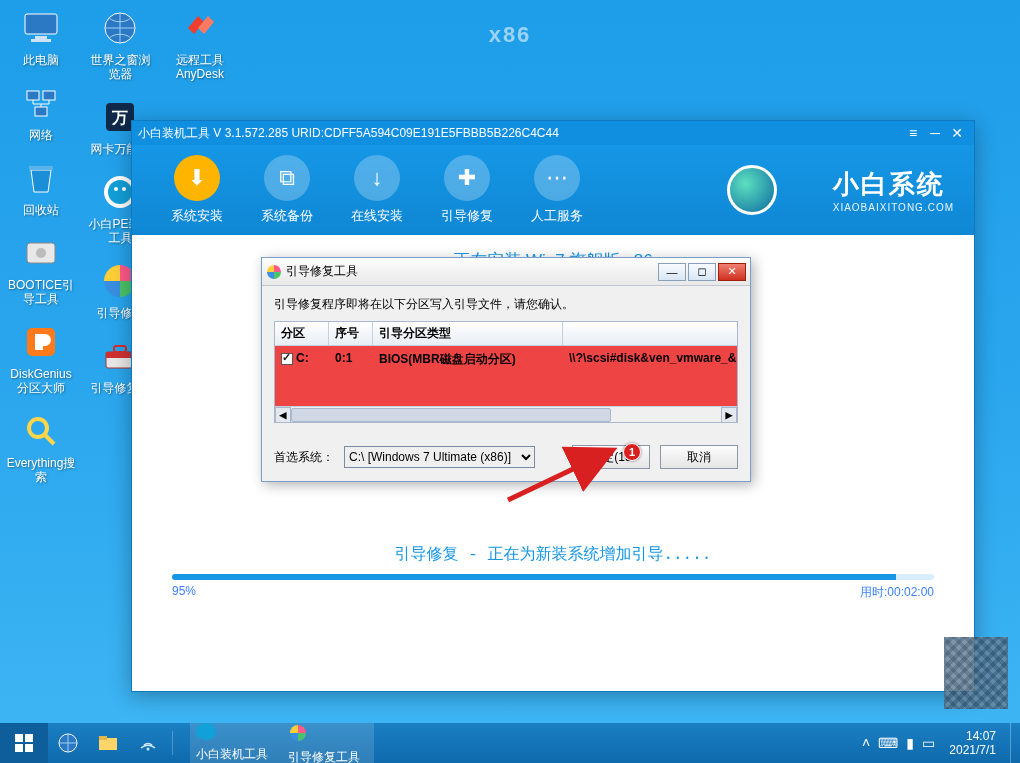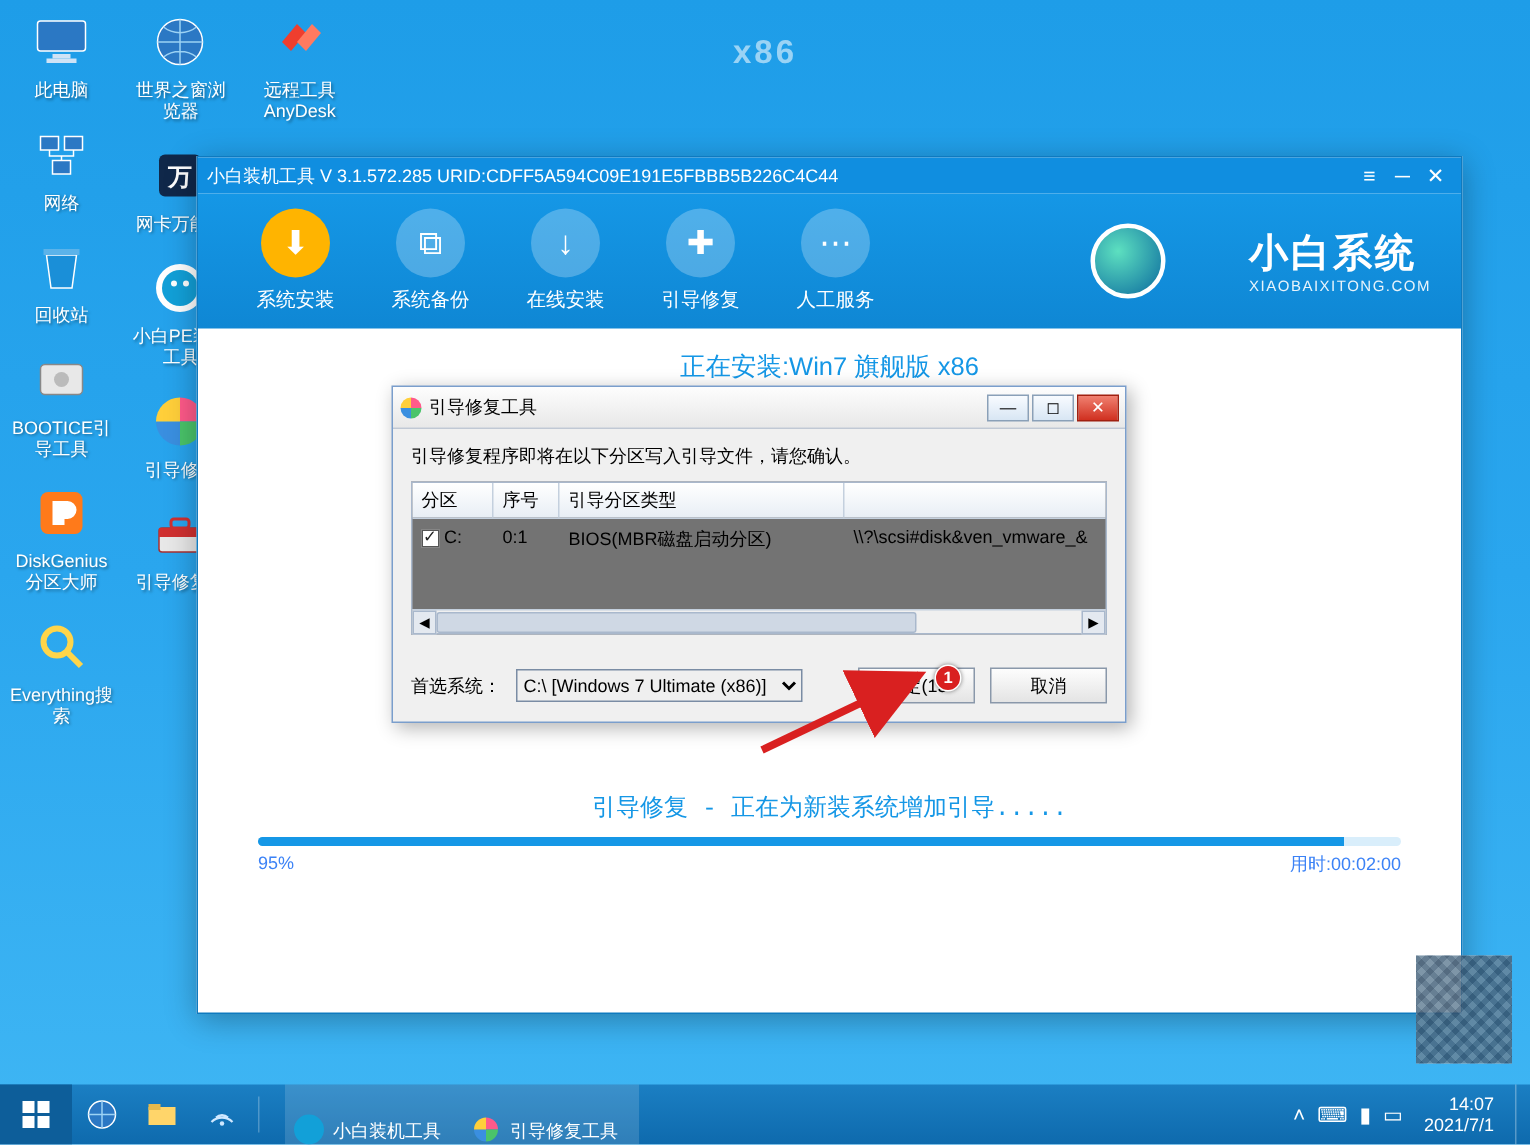--- a/index.html
+++ b/index.html
@@ -11,21 +11,21 @@
 
   
   .desktop { position: absolute; top: 6px; left: 6px; }
   .dcol { display: inline-block; vertical-align: top; width: 75px; }
   .dicon { width: 70px; text-align: center; color: #fff; font-size: 12px; margin-bottom: 14px; cursor: pointer; }
   .dicon .ico { width: 44px; height: 44px; margin: 0 auto 3px; border-radius: 4px; display: flex; align-items: center; justify-content: center; font-size: 24px; }
   .dicon .ico svg { width: 40px; height: 40px; }
   .dicon span { display: block; line-height: 14px; text-shadow: 1px 1px 2px rgba(0,0,0,0.4); }
 
   
-  .app { position: absolute; left: 131px; top: 104px; width: 844px; height: 572px; background: #fff; border: 1px solid #0f7abf; box-shadow: 0 4px 20px rgba(0,0,0,0.3); }
+  .app { position: absolute; left: 131px; top: 120px; width: 844px; height: 572px; background: #fff; border: 1px solid #0f7abf; box-shadow: 0 4px 20px rgba(0,0,0,0.3); }
   .app-titlebar { height: 24px; background: #108ee0; color: #fff; font-size: 12px; display: flex; align-items: center; padding: 0 6px; }
   .app-titlebar .t { flex: 1; white-space: nowrap; overflow: hidden; }
   .app-titlebar .wbtn { width: 22px; height: 18px; display: flex; align-items: center; justify-content: center; cursor: pointer; color: #fff; font-size: 14px; }
   .app-toolbar { height: 90px; background: linear-gradient(#1597e6,#0f87d4); display: flex; align-items: center; padding: 0 20px; }
   .tbitem { width: 90px; text-align: center; color: #fff; font-size: 13px; cursor: pointer; }
   .tbitem .circ { width: 46px; height: 46px; border-radius: 50%; background: rgba(255,255,255,0.25); margin: 0 auto 6px; display: flex; align-items: center; justify-content: center; font-size: 22px; }
   .tbitem.active .circ { background: #ffb400; }
   .brand { margin-left: auto; display: flex; align-items: center; color: #fff; gap: 46px; }
   .brand .logo { width: 50px; height: 50px; border-radius: 50%; background: radial-gradient(circle at 35% 35%, #5de0c0, #0b6a9e); border: 3px solid #fff; margin-right: 10px; position: relative; }
   .brand .txt1 { font-size: 26px; font-weight: bold; letter-spacing: 2px; }
@@ -43,21 +43,21 @@
   
   .dialog { position: absolute; left: 261px; top: 257px; width: 490px; background: #f0f0f0; border: 1px solid #7a9ecc; box-shadow: 3px 3px 12px rgba(0,0,0,0.3); }
   .dlg-title { height: 28px; background: linear-gradient(#fdfdfd,#e8e8e8); border-bottom: 1px solid #c0c8d4; display: flex; align-items: center; padding: 0 4px; font-size: 12px; }
   .dlg-title .icn { width: 16px; height: 16px; margin-right: 4px; display:flex; align-items:center; justify-content:center; }
   .dlg-title .t { flex: 1; }
   .dlg-title .wctrl { display: flex; gap: 2px; }
   .dlg-title .wctrl div { width: 28px; height: 18px; border: 1px solid #8aa0b8; background: linear-gradient(#f8fbff,#d8e6f4); font-size: 11px; display: flex; align-items: center; justify-content: center; cursor: pointer; }
   .dlg-title .wctrl .close { background: linear-gradient(#f08070,#d03020); color: #fff; border-color: #a02010; }
   .dlg-body { padding: 10px 12px; }
   .dlg-msg { font-size: 12px; margin-bottom: 8px; }
-  .grid { border: 1px solid #a9b8cc; background: #737373; font-size: 12px; }
+  .grid { border: 1px solid #a9b8cc; background: #ef4444; font-size: 12px; font-weight: bold; }
   .grid-head { display: flex; background: linear-gradient(#ffffff,#e8eef5); border-bottom: 1px solid #c4d0de; }
   .grid-head div { padding: 3px 6px; border-right: 1px solid #c4d0de; }
   .grid-row { display: flex; padding: 3px 0; }
   .grid-row div { padding: 2px 6px; white-space: nowrap; overflow: hidden; }
   .c1 { width: 54px; } .c2 { width: 44px; } .c3 { width: 190px; } .c4 { flex: 1; }
   .grid-body { height: 60px; overflow: hidden; }
   .grid-scroll { height: 16px; background: #f0f0f0; border-top: 1px solid #c4d0de; position: relative; }
   .grid-scroll .thumb { position: absolute; left: 0; top: 1px; height: 14px; width: 320px; background: #cfd8e4; border: 1px solid #a9b8cc; border-radius: 2px; }
   .grid-scroll .arrow { position: absolute; top: 0; width: 16px; height: 16px; background: #e4e9f0; border: 1px solid #a9b8cc; display: flex; align-items: center; justify-content: center; font-size: 9px; }
   .grid-scroll .ar-l { left: 0; } .grid-scroll .ar-r { right: 0; }
@@ -73,21 +73,21 @@
 
   
   .pixelblock { position: absolute; right: 12px; bottom: 54px; width: 64px; height: 72px;
      background: repeating-linear-gradient(45deg,#6f8aa0 0 4px,#97adbd 4px 8px), repeating-linear-gradient(-45deg,#7e98ab 0 4px,#b0c2ce 4px 8px);
      background-blend-mode: multiply; opacity: 0.85; }
 
   
   .taskbar { position: absolute; left: 0; right: 0; bottom: 0; height: 40px; background: linear-gradient(#1b7fc3,#0e6aad); display: flex; align-items: center; color: #fff; font-size: 12px; }
   .taskbar .start { width: 48px; height: 100%; background: #0d5e9a; display: flex; align-items: center; justify-content: center; cursor: pointer; }
   .taskbar .tbicn { width: 40px; height: 100%; display: flex; align-items: center; justify-content: center; cursor: pointer; }
-  .taskbar .task { height: 100%; padding: 0 14px 0 6px; display: flex; align-items: flex-end; gap: 6px; cursor: pointer; }
+  .taskbar .task { height: 100%; padding: 0 14px 0 6px; display: flex; align-items: flex-start; gap: 6px; cursor: pointer; flex-direction: column; }
   .taskbar .task.active { background: rgba(255,255,255,0.14); }
   .taskbar .task .mini { width: 20px; height: 20px; border-radius: 3px; display: flex; align-items: center; justify-content: center; }
   .taskbar .tray { margin-left: auto; display: flex; align-items: center; height: 100%; padding-right: 4px; gap: 8px; }
   .taskbar .tray .ti { cursor: pointer; font-size: 14px; }
   .taskbar .clock { text-align: right; line-height: 14px; padding: 0 6px; }
   .taskbar .showdesk { width: 6px; height: 100%; border-left: 1px solid rgba(255,255,255,0.3); cursor: pointer; }
 
   .chk { display:inline-block; width:12px; height:12px; border:1px solid #555; background:#fff; position:relative; vertical-align:middle; margin-right:3px; }
   .chk.checked::after { content:"✓"; position:absolute; left:0; top:-3px; font-size:11px; color:#222; }
 </style>

